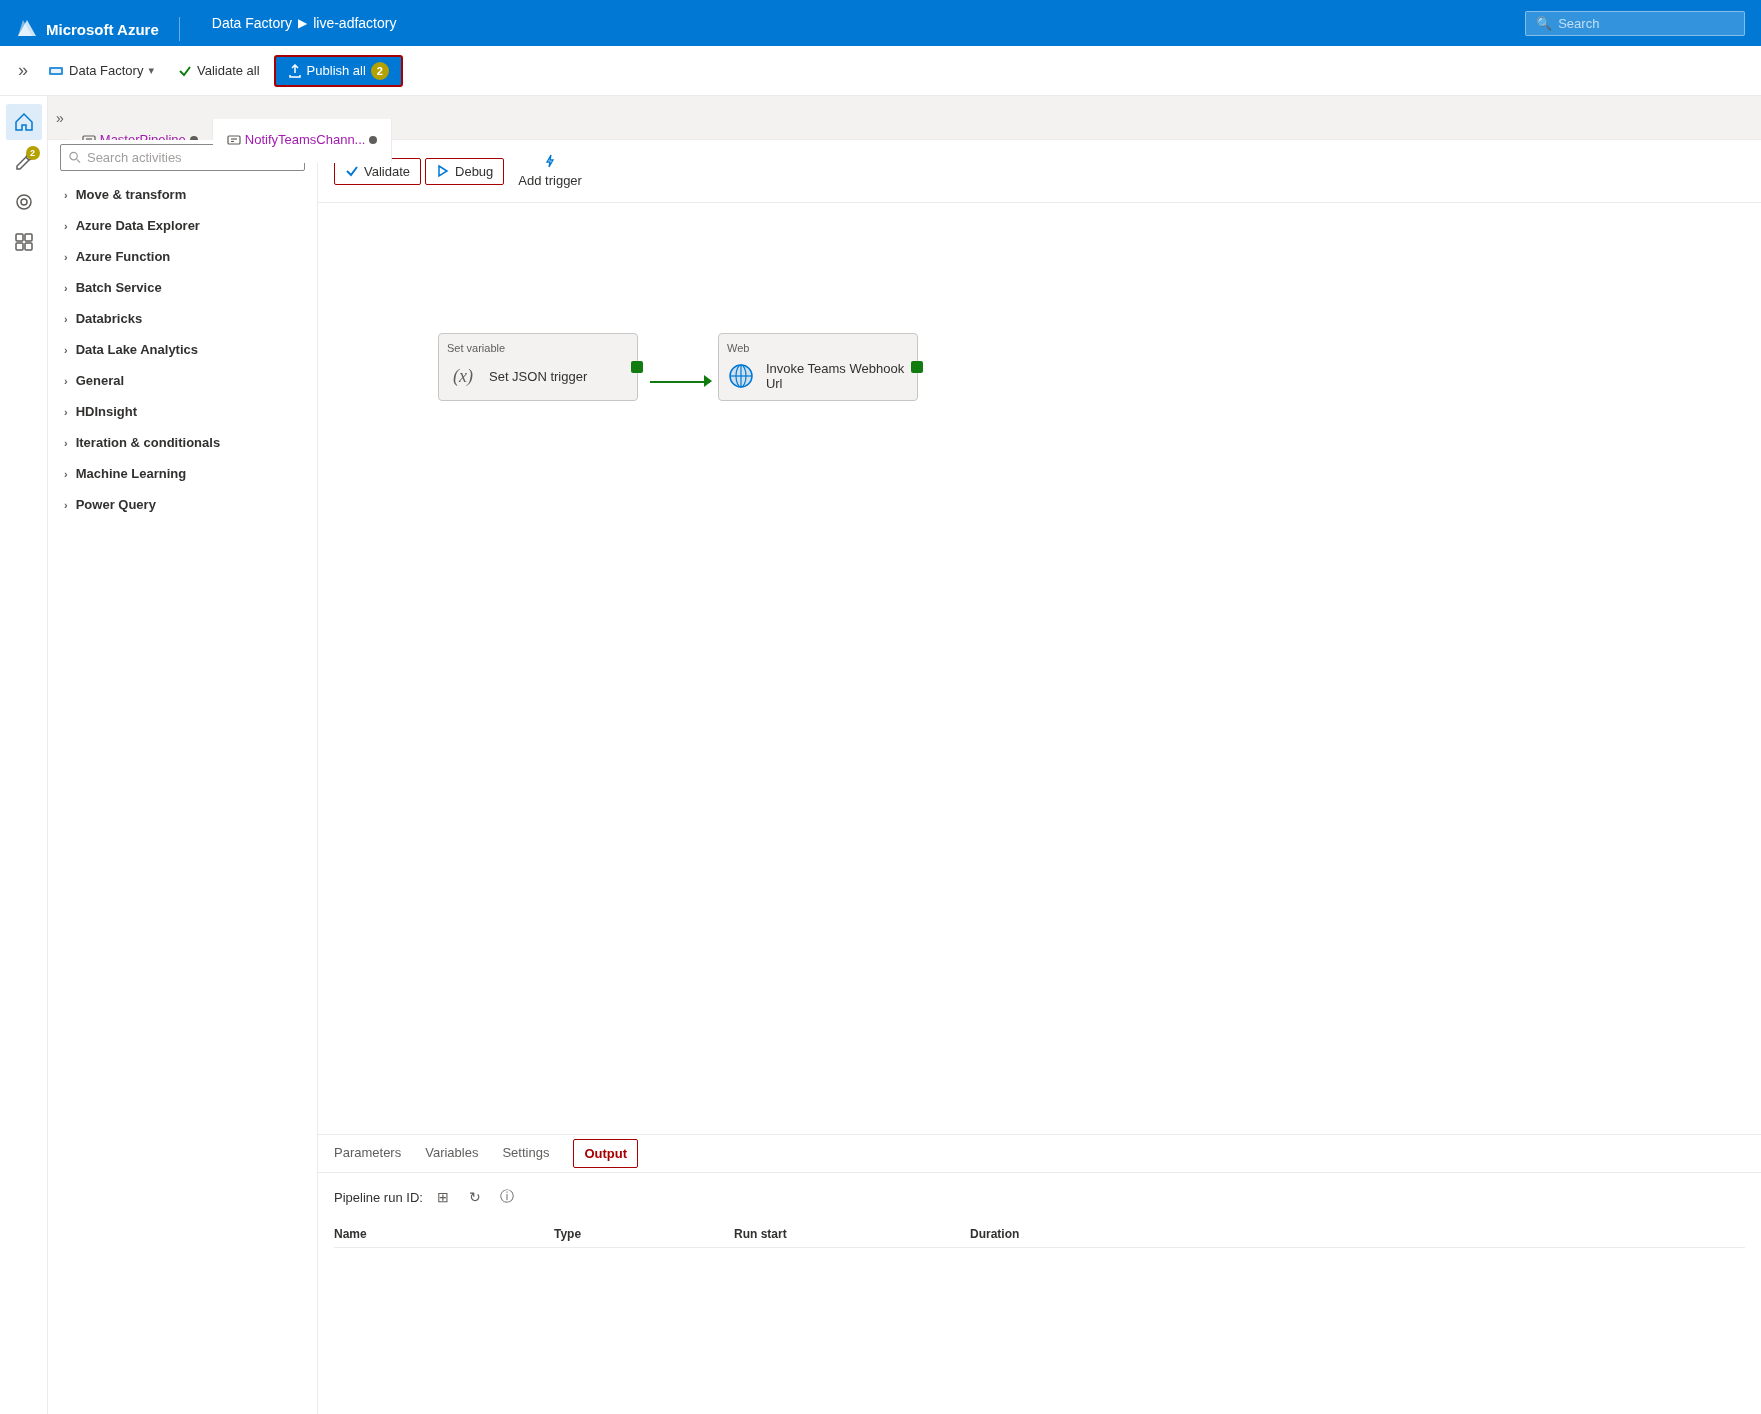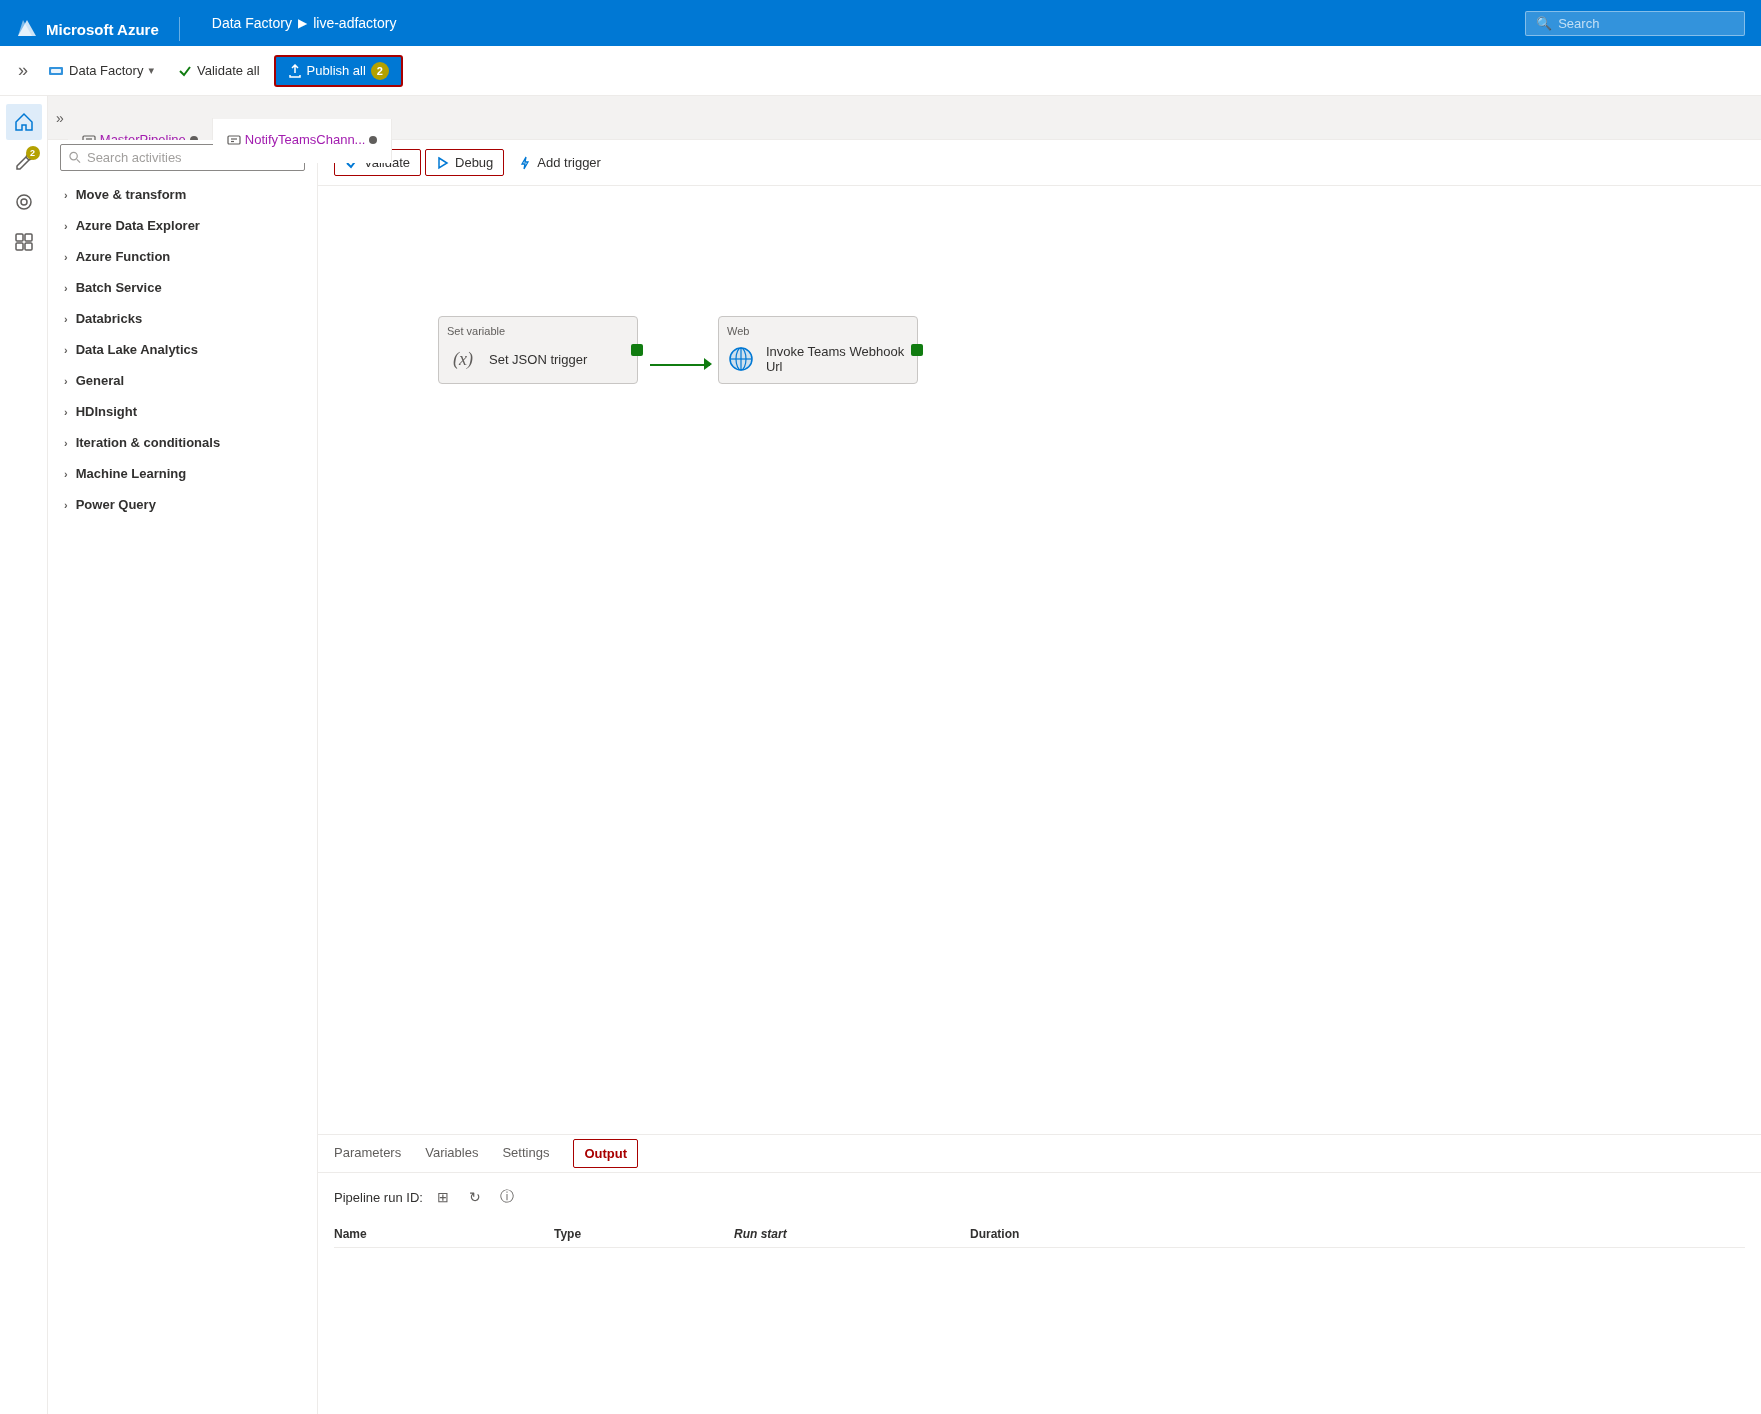--- a/index.html
+++ b/index.html
@@ -283,20 +283,21 @@
       padding: 5px 10px;
       border: 1.5px solid #a80000;
       background: transparent;
       cursor: pointer;
       font-size: 13px;
       color: #323130;
       border-radius: 2px;
     }
     .canvas-btn.add-trigger {
       border: none;
+      flex-direction: column;
     }
 
     
     .pipeline-canvas {
       flex: 1;
       position: relative;
       overflow: hidden;
       background: white;
     }
 
@@ -404,21 +405,21 @@
       border-bottom: 1px solid #edebe9;
       padding: 6px 0;
     }
     .table-col {
       font-size: 12px;
       font-weight: 600;
       color: #323130;
     }
     .col-name { width: 220px; }
     .col-type { width: 180px; }
-    .col-run-start { width: 236px; font-style: italic; }
+    .col-run-start { width: 236px; }
     .col-duration { flex: 1; }
   </style>
 </head>
 <body>
 
 <div class="top-bar">
   <div class="top-bar-brand">
 
     <svg width="22" height="22" viewBox="0 0 22 22">
       <path d="M11 2 L20 18 H2 Z" fill="white" opacity="0.8"></path>

